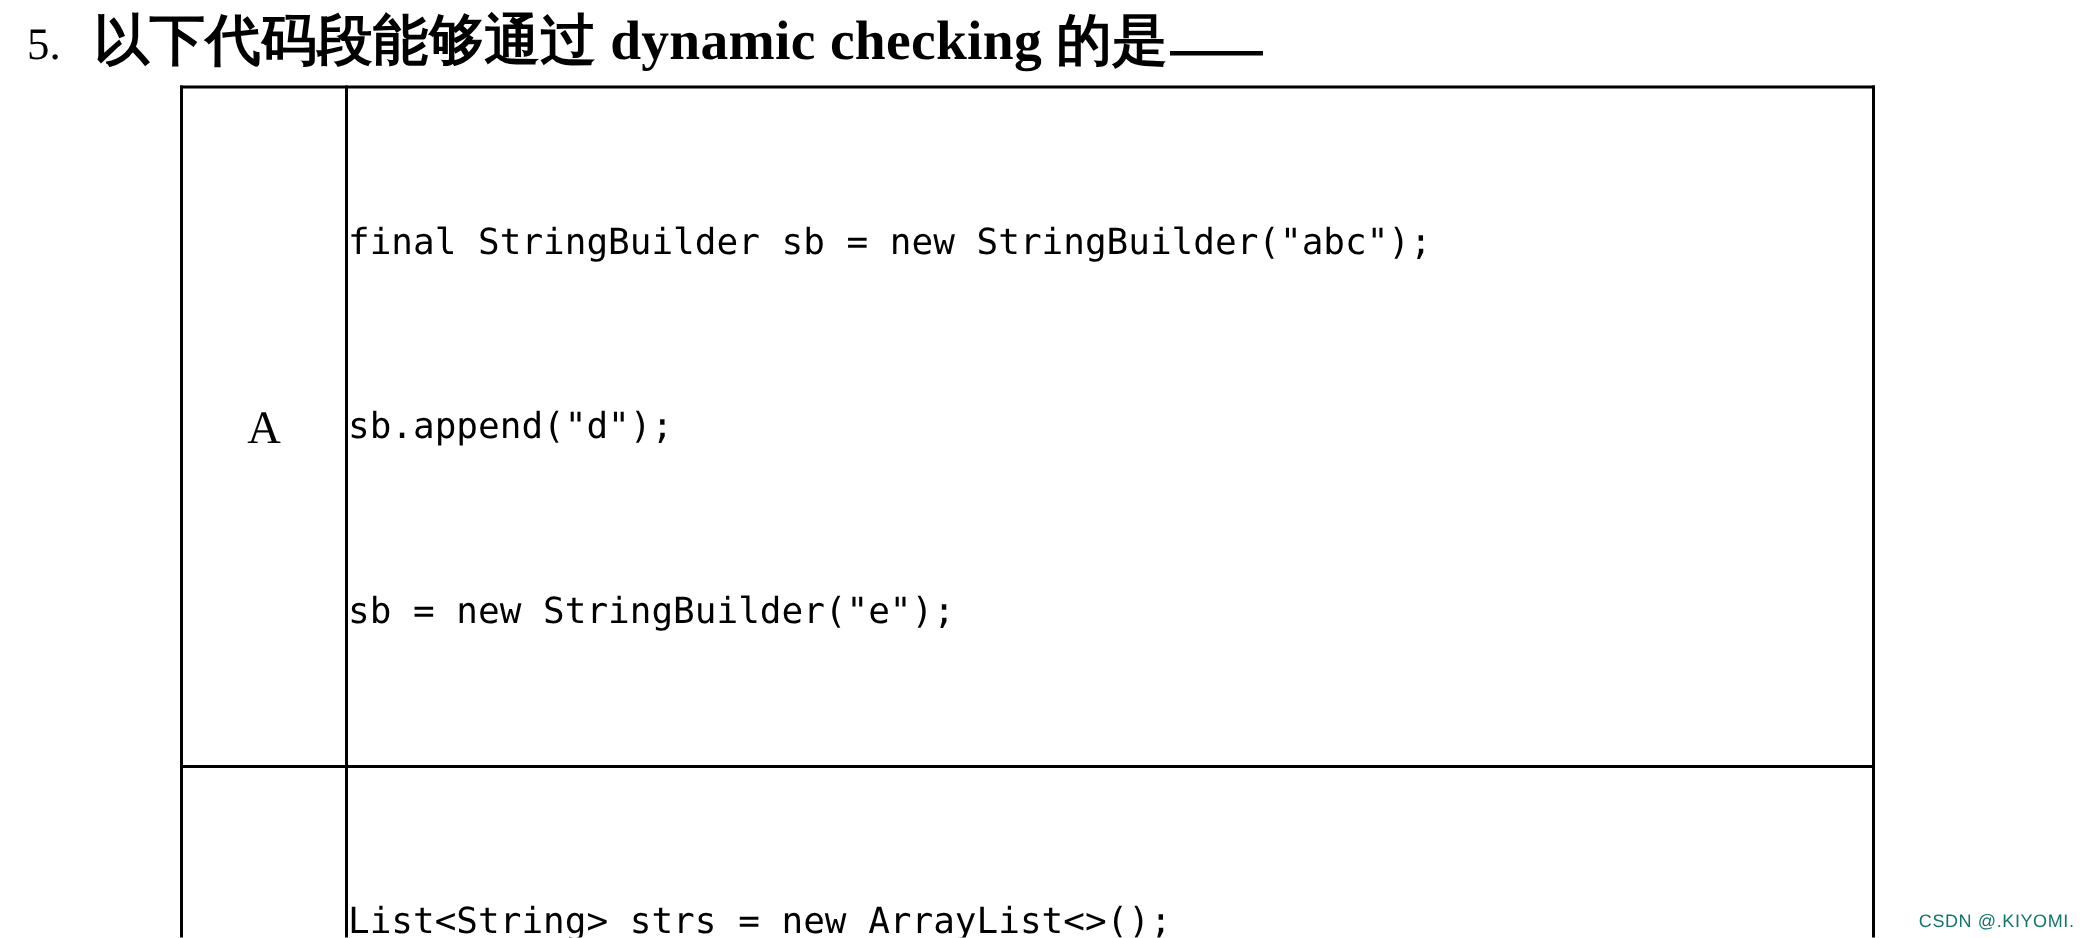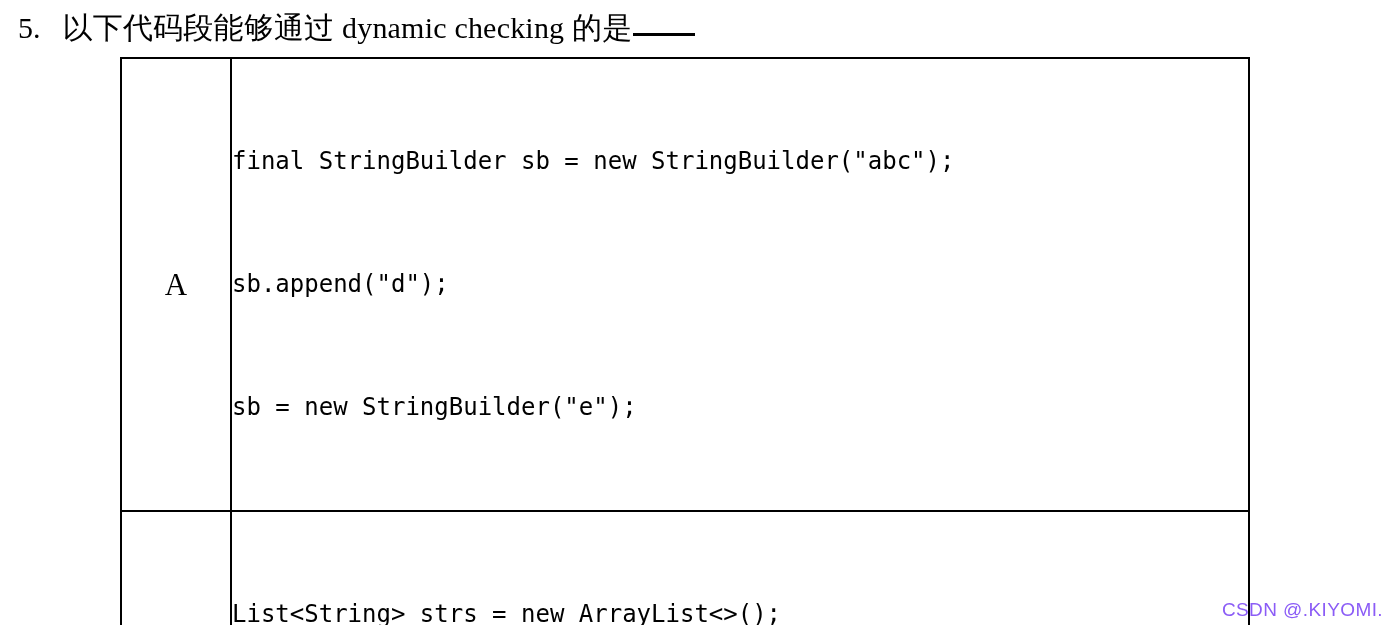--- a/index.html
+++ b/index.html
@@ -32,22 +32,23 @@
     white-space: nowrap;
     font-size: 30px;
     line-height: 40px;
     font-family: "Liberation Serif", "DejaVu Serif", serif;
   }
   .q-number {
     font-size: 30px;
     margin-right: 22px;
   }
   .q-text {
-    font-size: 30px;
+    font-size: 37px;
     letter-spacing: 0.2px;
+    font-weight: bold;
   }
   .q-blank {
     display: inline-block;
     width: 62px;
     border-bottom: 3px solid #000;
     margin-left: 1px;
     position: relative;
     top: -2px;
   }
 
@@ -88,22 +89,22 @@
     white-space: pre;
     display: block;
   }
 
   
   .watermark {
     position: absolute;
     right: 8px;
     bottom: 4px;
     font-family: "Liberation Sans", "DejaVu Sans", sans-serif;
-    font-size: 19px;
-    color: #8b5cf6;
+    font-size: 12px;
+    color: #0f766e;
     letter-spacing: 0.4px;
     white-space: nowrap;
     text-align: right;
   }
 </style>
 </head>
 <body>
 
 <div class="page">
 

